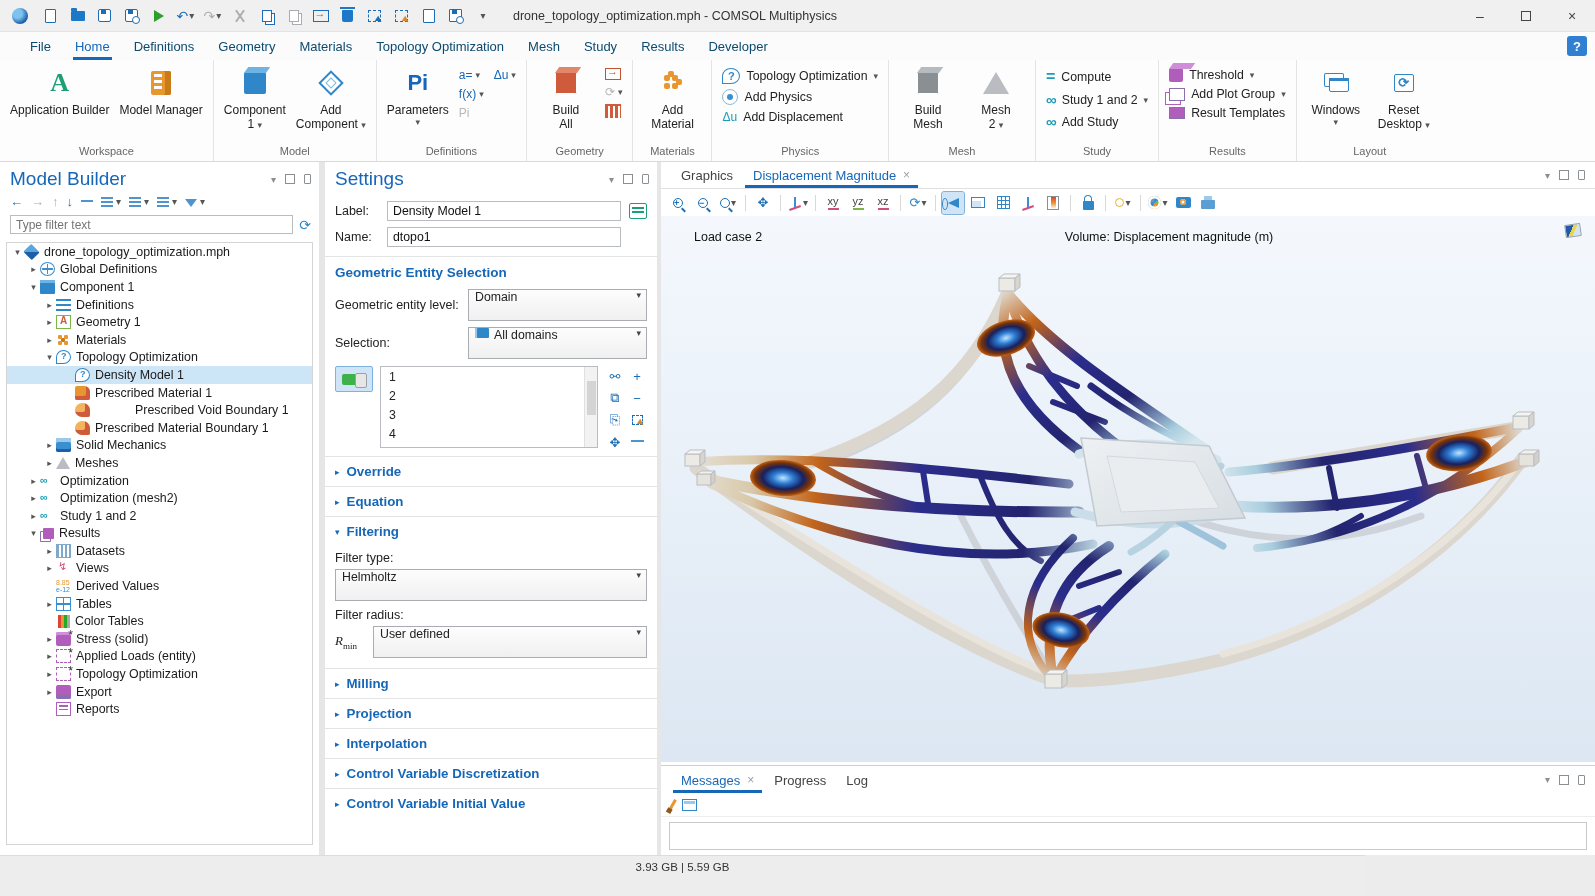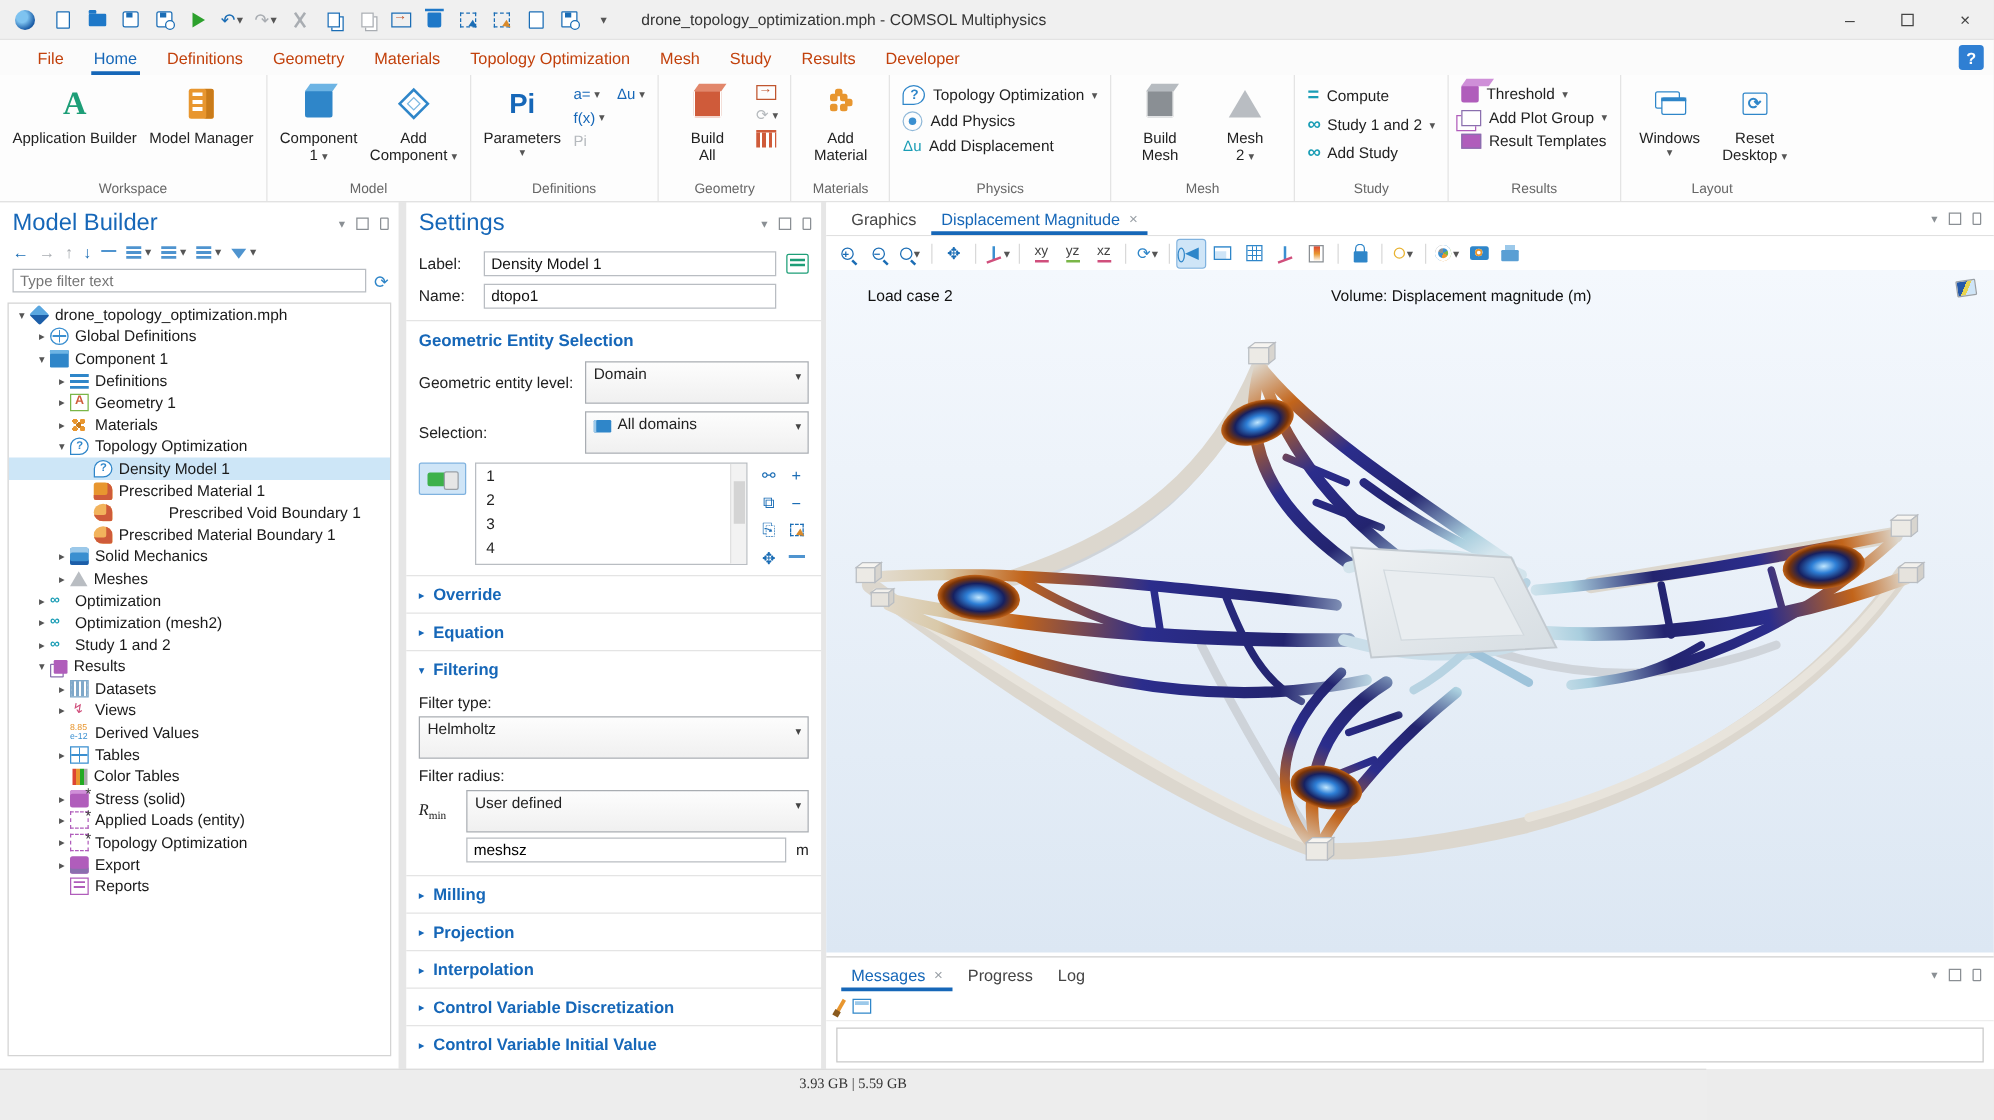--- a/index.html
+++ b/index.html
@@ -35,21 +35,21 @@
   .scis:before,.scis:after{content:"";position:absolute;left:5px;top:-1px;width:2px;height:14px;background:#a9adb2;}
   .scis:before{transform:rotate(35deg);} .scis:after{transform:rotate(-35deg);}
   .chev{font-size:10px;color:#555;margin-left:1px;}
   .wtitle{margin-left:18px;font-size:12.5px;color:#333;white-space:nowrap;}
   .winbtns{margin-left:auto;display:flex;height:32px;}
   .winbtn{width:46px;height:32px;display:flex;align-items:center;justify-content:center;color:#444;font-size:14px;}
   .maxbox{width:10px;height:10px;border:1.2px solid #444;}
 
   
   .menubar{position:absolute;left:0;top:32px;width:1595px;height:28px;background:#fbfbfb;display:flex;align-items:center;padding-left:18px;}
-  .mitem{padding:0 12px;height:28px;display:flex;align-items:center;color:#c2410c;font-size:13px;position:relative;}
+  .mitem{padding:0 12px;height:28px;display:flex;align-items:center;color:#0c4a6e;font-size:13px;position:relative;}
   .mitem.active{color:#1667b8;}
   .mitem.active:after{content:"";position:absolute;left:10px;right:10px;bottom:0;height:3px;background:#1667b8;}
   .helpbtn{margin-left:auto;margin-right:8px;width:20px;height:20px;background:#2f7fd3;color:#fff;
     display:flex;align-items:center;justify-content:center;border-radius:3px;font-weight:bold;font-size:13px;}
 
   
   .ribbon{position:absolute;left:0;top:60px;width:1595px;height:102px;background:#fdfdfd;border-bottom:1px solid #d9d9d9;display:flex;}
   .rgroup{display:flex;flex-direction:column;border-right:1px solid #e4e4e4;}
   .rbody{flex:1;display:flex;align-items:flex-start;padding:6px 10px 0 10px;gap:10px;}
   .rcap{text-align:center;color:#666;font-size:11px;padding:0 4px 4px;}
@@ -148,21 +148,21 @@
   .srow{display:flex;align-items:center;padding:3px 10px;gap:8px;}
   .srow label{font-size:12.5px;color:#222;width:44px;flex:none;}
   .srow input{flex:1;height:20px;border:1px solid #b9bdc2;padding:0 5px;font-size:12.3px;font-family:inherit;color:#111;}
   .renbtn{width:18px;height:16px;border:1.3px solid #1d9e77;border-radius:2px;position:relative;background:#fff;flex:none;}
   .renbtn:before{content:"";position:absolute;left:2px;top:3px;right:2px;height:1.5px;background:#1d9e77;box-shadow:0 4px 0 #1d9e77;}
   .sheader{color:#1667b8;font-size:13.5px;font-weight:bold;padding:8px 10px 6px;}
   .secdiv{border-top:1px solid #e4e4e4;margin-top:6px;}
   .fieldrow{display:flex;align-items:center;padding:3px 10px;gap:8px;font-size:12.5px;}
   .fieldrow .cap{width:125px;flex:none;}
   .dropdown{flex:1;height:32px;border:1px solid #a9adb2;background:linear-gradient(#fdfdfd,#f0f0f0);
-    display:flex;align-items:flex-end;padding:16px 6px;font-size:12.3px;position:relative;}
+    display:flex;align-items:flex-start;padding:0 6px;font-size:12.3px;position:relative;}
   .dropdown .arr{position:absolute;right:5px;font-size:9px;color:#444;}
   .seldom{width:14px;height:10px;background:#2f86c9;border-radius:1px;margin-right:5px;box-shadow:inset 2px 0 0 #9cc9ea;}
   .selwrap{display:flex;padding:4px 10px;gap:7px;align-items:flex-start;}
   .togglebtn{width:38px;height:26px;background:#cfe5f7;border:1px solid #7fb2df;border-radius:2px;display:flex;align-items:center;justify-content:center;flex:none;}
   .togglesw{width:24px;height:11px;background:#3db14a;border-radius:2px;position:relative;}
   .togglesw:after{content:"";position:absolute;right:-1px;top:-1px;width:10px;height:13px;background:#e6e6e6;border:1px solid #9aa0a6;border-radius:2px;}
   .sellist{flex:1;height:82px;border:1px solid #b9bdc2;background:#fff;position:relative;overflow:hidden;}
   .sellist .li{height:19px;padding-left:8px;font-size:12.3px;display:flex;align-items:center;}
   .sellist .sb{position:absolute;right:0;top:0;bottom:0;width:13px;background:#f2f2f2;border-left:1px solid #e0e0e0;}
   .sellist .sb:before{content:"";position:absolute;left:2px;top:14px;width:9px;height:34px;background:#d4d4d4;}
@@ -214,21 +214,21 @@
   .msgs{position:absolute;left:0;right:0;top:603px;bottom:0;background:#fff;border-top:1px solid #cfcfcf;}
   .mtabs{display:flex;align-items:flex-end;height:27px;padding-left:10px;}
   .mtoolbar{display:flex;align-items:center;gap:8px;height:24px;padding:0 10px;border-bottom:1px solid #eee;}
   .brushic{width:3px;height:12px;background:#e8962f;transform:rotate(30deg);position:relative;}
   .brushic:before{content:"";position:absolute;left:-1px;top:10px;width:5px;height:5px;background:#8a5a1e;}
   .tblmail{width:15px;height:12px;border:1.5px solid #2f86c9;position:relative;background:#fff;}
   .tblmail:before{content:"";position:absolute;left:1px;top:1px;right:1px;height:3px;background:#9cc9ea;}
   .msginput{position:absolute;left:8px;right:8px;top:56px;height:28px;border:1px solid #c9c9c9;background:#fff;}
 
   
-  .statusbar{position:absolute;left:0;top:855px;width:1365px;height:41px;background:#ededed;border-top:1px solid #dcdcdc;font-family:Liberation Serif, serif;}
+  .statusbar{position:absolute;left:0;top:855px;width:1365px;height:41px;background:#ededed;border-top:1px solid #dcdcdc;}
   .statustext{position:absolute;left:50%;top:5px;transform:translateX(-50%);font-size:11.5px;color:#333;}
   .gap1{position:absolute;top:0;bottom:0;left:319px;width:6px;background:#e6e6e6;}
   .gap2{position:absolute;top:0;bottom:0;left:657px;width:4px;background:#e6e6e6;}
 </style>
 </head>
 <body>
 
 <div class="titlebar">
   <span class="appicon"></span>
   <div class="qat">
@@ -781,24 +781,20 @@
         <span class="arr">▾</span>
       </span>
     </div>
     <div class="subcap">Filter radius:</div>
     <div class="ddrow">
       <span class="rmin"><span>R</span><sub>min</sub></span>
       <span class="dropdown">
         <span>User defined</span>
         <span class="arr">▾</span>
       </span>
-    </div>
-    <div class="ddrow" style="padding-left:48px;">
-      <input style="flex: 1 1 0%; height: 20px; border: 1px solid rgb(185, 189, 194); padding: 0px 5px; font-size: 12.3px; font-family: inherit;" value="meshsz">
-      <span class="unit">m</span>
     </div>
 
     <div class="sect" style="margin-top:8px;">
         <span class="sc">▸</span>
         <span>Milling</span>
       </div>
     <div class="sect">
         <span class="sc">▸</span>
         <span>Projection</span>
       </div>

